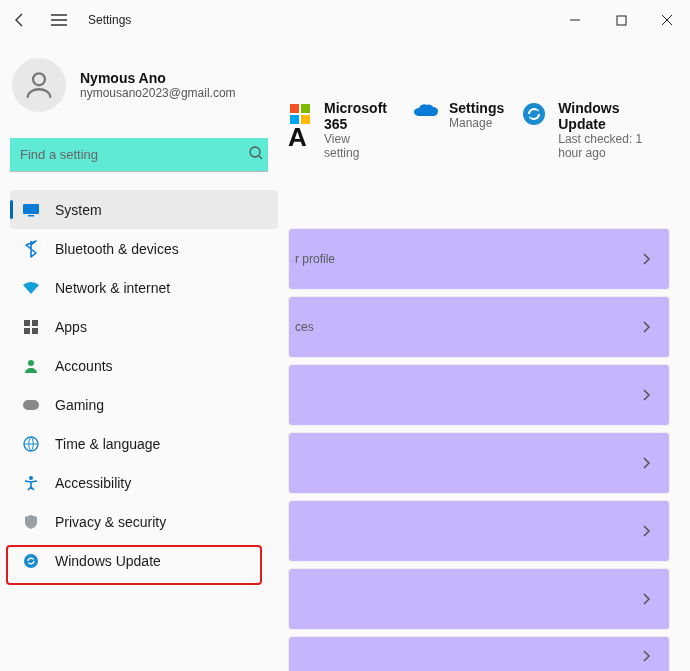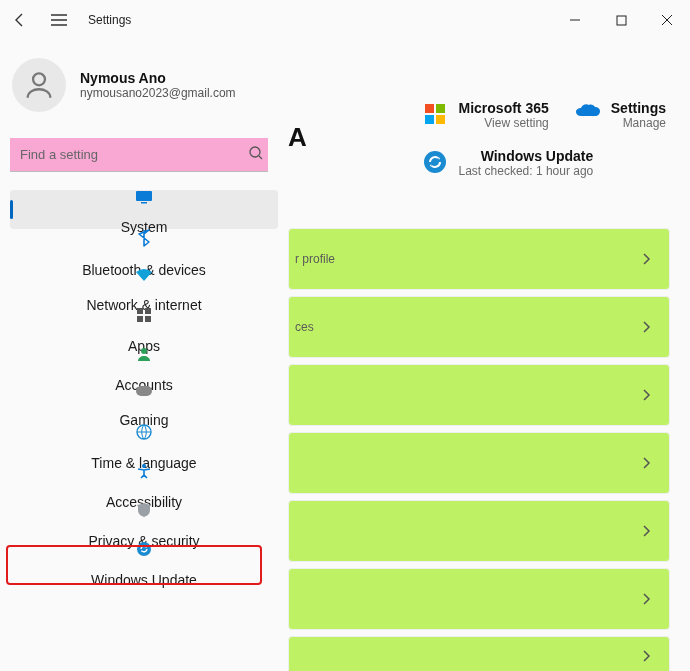--- a/index.html
+++ b/index.html
@@ -10,39 +10,39 @@
   .app-title { font-size: 12px; color:#222; margin-left: 10px; }
   .win-btns { margin-left:auto; display:flex; }
   .win-btn { width: 46px; height:40px; display:flex; align-items:center; justify-content:center; color:#222;}
   .layout { display:flex; height: calc(671px - 40px); }
   .sidebar { width: 288px; padding: 10px 10px 14px 10px; position:relative; }
   .account { display:flex; align-items:center; gap:14px; padding: 8px 0 12px 2px;}
   .avatar { width:54px; height:54px; border-radius:50%; background:#e8e8e8; display:flex; align-items:center; justify-content:center;}
   .acct-name { font-size:14px; font-weight:600; color:#111;}
   .acct-email { font-size:12px; color:#555;}
   .search-wrap { margin: 14px 0 18px 0; position:relative; }
-  .search-wrap input { width: 258px; height:34px; border:none; border-bottom:1px solid #bbb; background: #f9a8d4; padding: 0 34px 0 10px; font-size:13px; color:#555; outline:none;}
+  .search-wrap input { width: 258px; height:34px; border:none; border-bottom:1px solid #bbb; background: #5eead4; padding: 0 34px 0 10px; font-size:13px; color:#555; outline:none;}
   .search-wrap input::placeholder{ color:#666; }
   .search-icon { position:absolute; right:14px; top:7px; color:#555;}
   .nav { list-style:none; }
-  .nav li { display:flex; align-items:center; height:39px; padding:0 12px; font-size:14px; color:#1a1a1a; border-radius:4px; gap:15px; cursor:default; position:relative;flex-direction:column;}
+  .nav li { display:flex; align-items:center; height:39px; padding:0 12px; font-size:14px; color:#1a1a1a; border-radius:4px; gap:15px; cursor:default; position:relative;}
   .nav li .ic { width:18px; height:18px; display:flex; align-items:center; justify-content:center;}
   .nav li.active { background:#eaeaea; }
   .nav li.active::before { content:""; position:absolute; left:0; top:10px; bottom:10px; width:3px; background:#0067c0; border-radius:2px;}
   .highlight { position:absolute; border:2.5px solid #e11b1b; border-radius:4px; pointer-events:none;}
   .main { flex:1; position:relative; padding: 0 20px 0 0;}
-  .tiles { position:absolute; top:60px; right:24px; display:flex; flex-direction:column; gap:18px;text-align:right; }
+  .tiles { position:absolute; top:60px; right:24px; display:flex; gap:18px; }
   .tile-row { display:flex; gap:26px; }
   .tile { display:flex; align-items:flex-start; gap:12px;}
   .tile-title { font-size:14px; font-weight:600; color:#111;}
   .tile-sub { font-size:12px; color:#6a6a6a;}
   .tile-icon { width:24px; height:24px; margin-top:2px;}
   .heading-frag { font-size:26px; font-weight:600; color:#111; position:absolute; top:82px; left:0;}
   .cards { position:absolute; top:188px; left:0; right:20px; }
-  .card { background:#bef264; border:1px solid #eee; border-radius:4px; margin-bottom:6px; height:62px; display:flex; align-items:center; justify-content:space-between; padding:0 18px 0 6px;}
+  .card { background:#c4b5fd; border:1px solid #eee; border-radius:4px; margin-bottom:6px; height:62px; display:flex; align-items:center; justify-content:space-between; padding:0 18px 0 6px;}
   .card .chev { color:#555; }
   .card .frag { font-size:12px; color:#5b5b5b; }
   svg { display:block; }
 </style>
 </head>
 <body>
 
 <div class="titlebar">
   <div class="back-btn">
     <svg width="16" height="16" viewBox="0 0 16 16">

